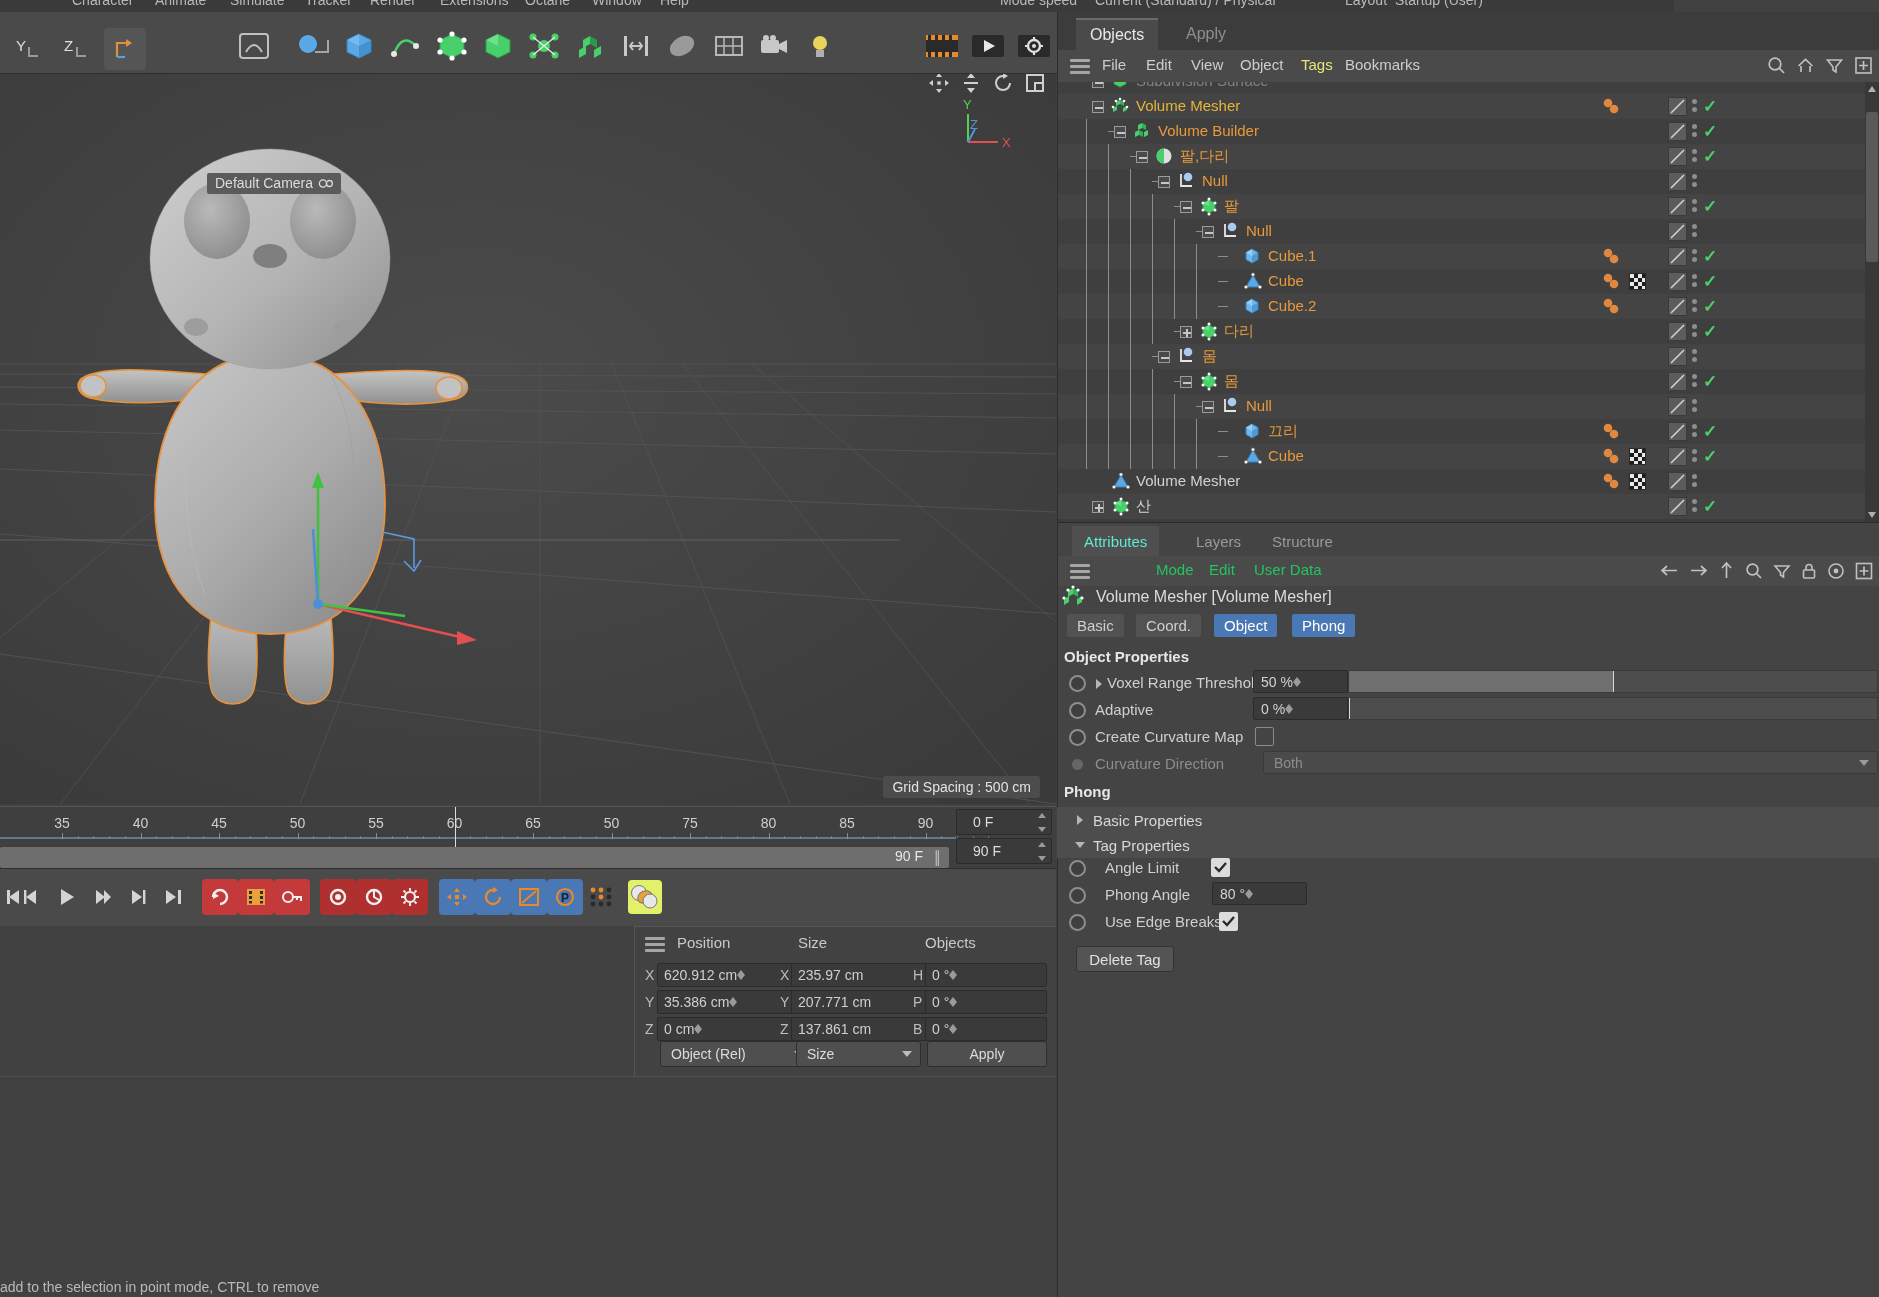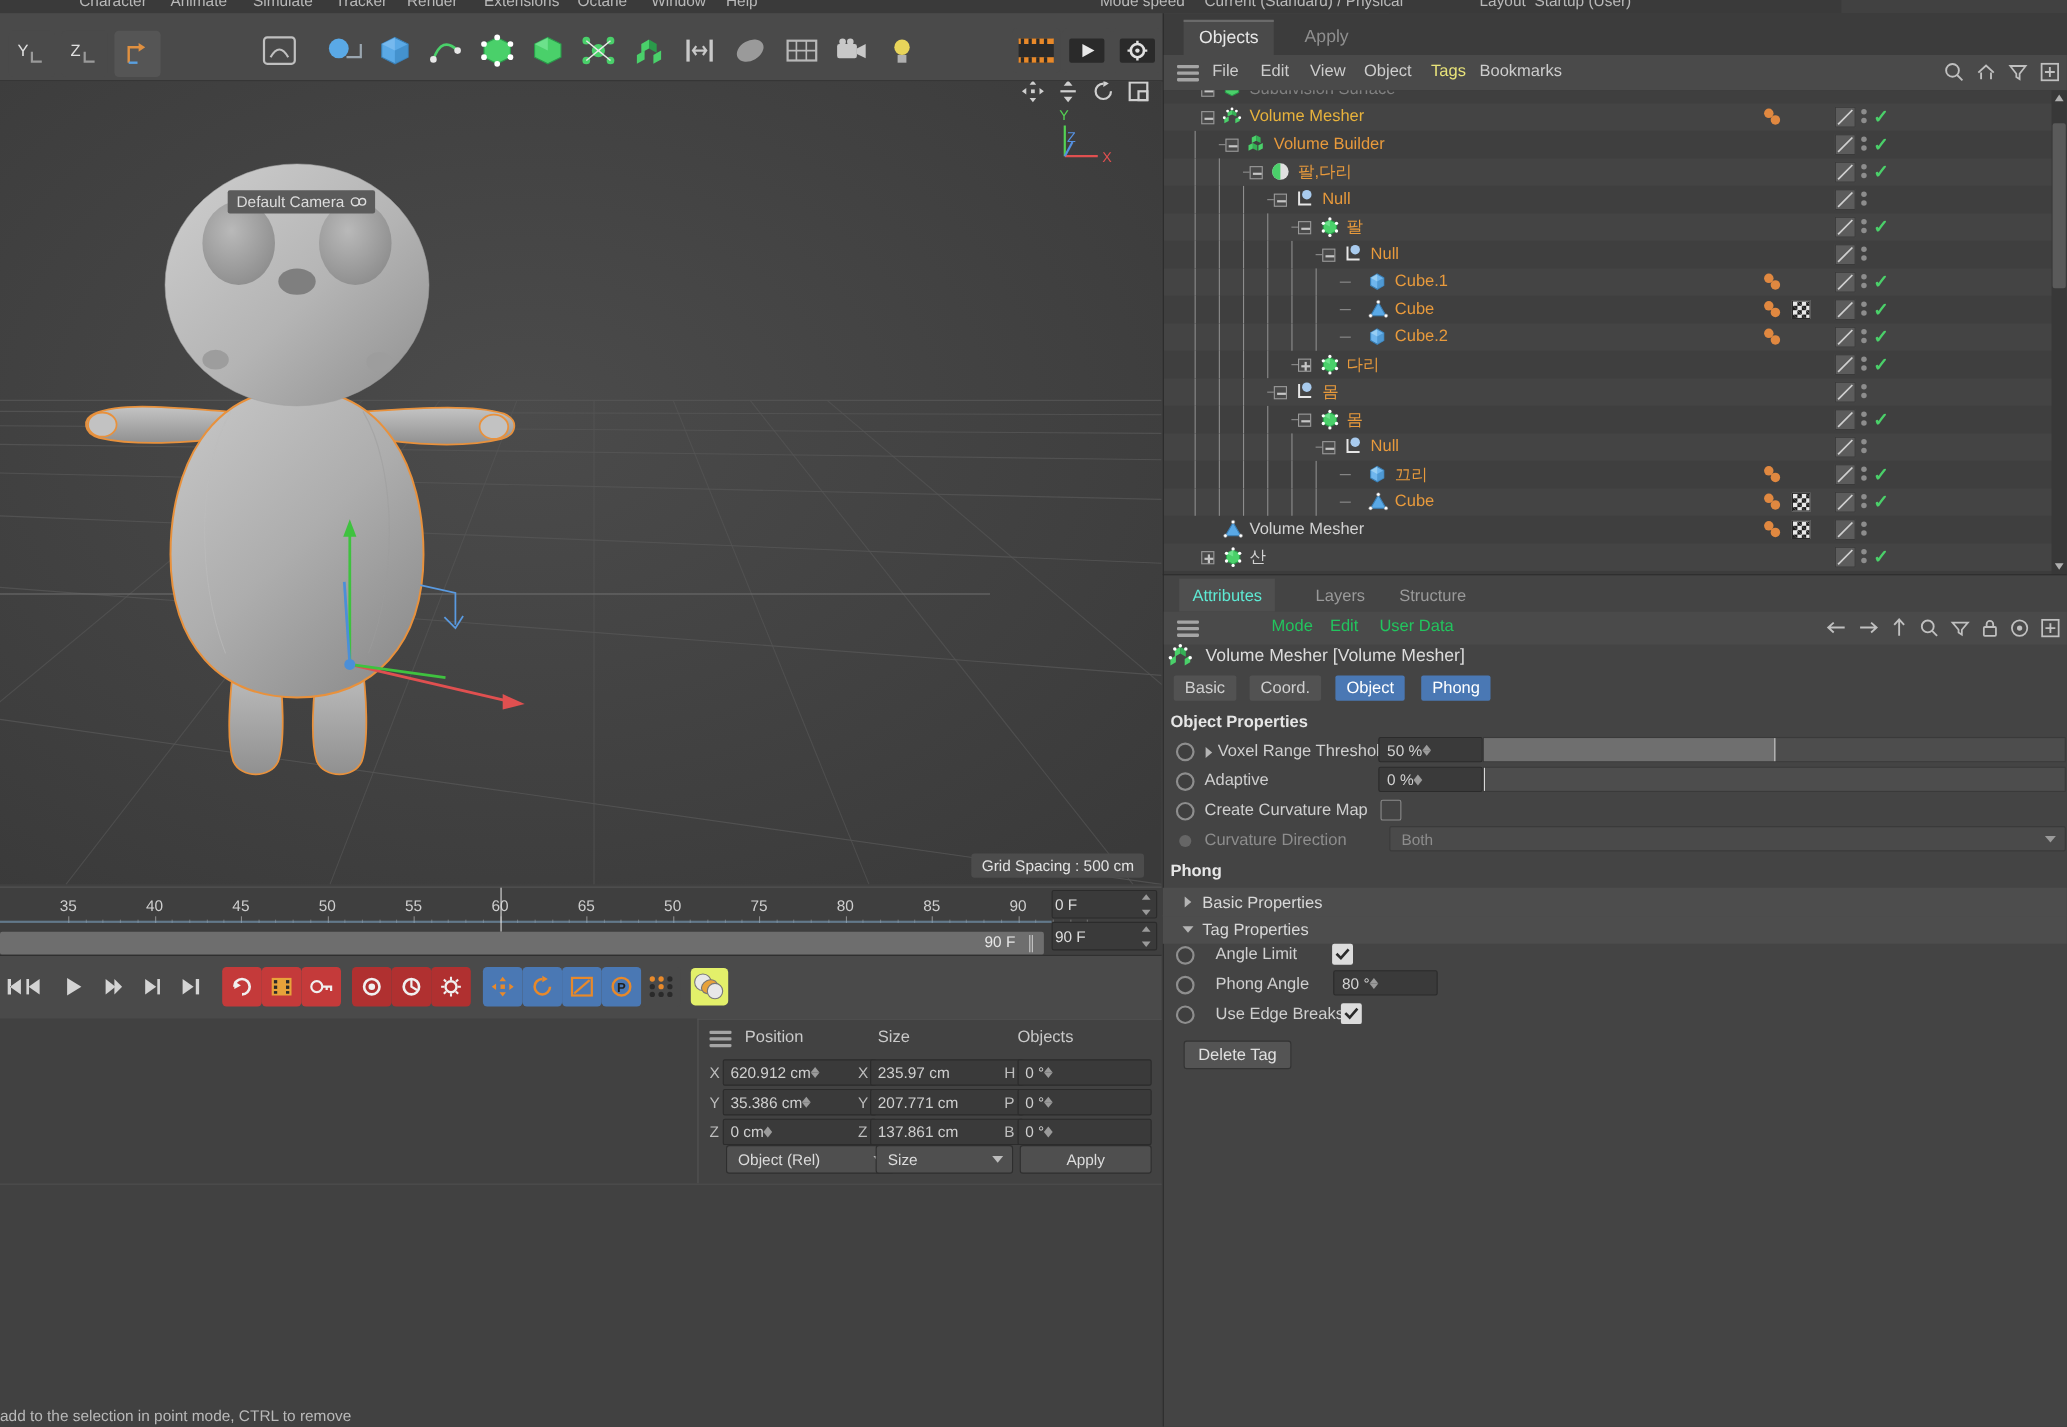--- a/index.html
+++ b/index.html
@@ -77,21 +77,21 @@
   .greenline{ position:absolute; left:0; top:30px; width:956px; height:2px; background:#7fa8c8; opacity:.55;}
   .playhead{ position:absolute; top:0; width:1px; height:40px; background:#dcdcdc; }
   .rangebar{
     position:absolute; left:0; top:40px; width:949px; height:21px;
     background:#6e6e6e; border-radius:2px;
   }
   .rangebar .lbl{ position:absolute; right:26px; top:1px; font-size:14px; color:#e6e6e6; }
   .rangebar .grip{ position:absolute; right:8px; top:3px; color:#cfcfcf; font-size:13px; letter-spacing:-1px;}
   .numfield{
     position:absolute; background:#3a3a3a; border:1px solid #2b2b2b;
-    height:26px; display:flex; align-items:center; padding-left:2px;
+    height:26px; display:flex; align-items:center; padding-left:16px;
     font-size:14px; color:#dcdcdc; border-radius:2px;
   }
   .numfield .spin{
     position:absolute; right:3px; top:3px; width:12px; height:19px;
     display:flex; flex-direction:column; justify-content:space-between; align-items:center;
   }
   .spin i{ display:block; width:0;height:0;border-left:4px solid transparent;border-right:4px solid transparent;}
   .spin i.up{ border-bottom:5px solid #9a9a9a; }
   .spin i.dn{ border-top:5px solid #9a9a9a; }
 

